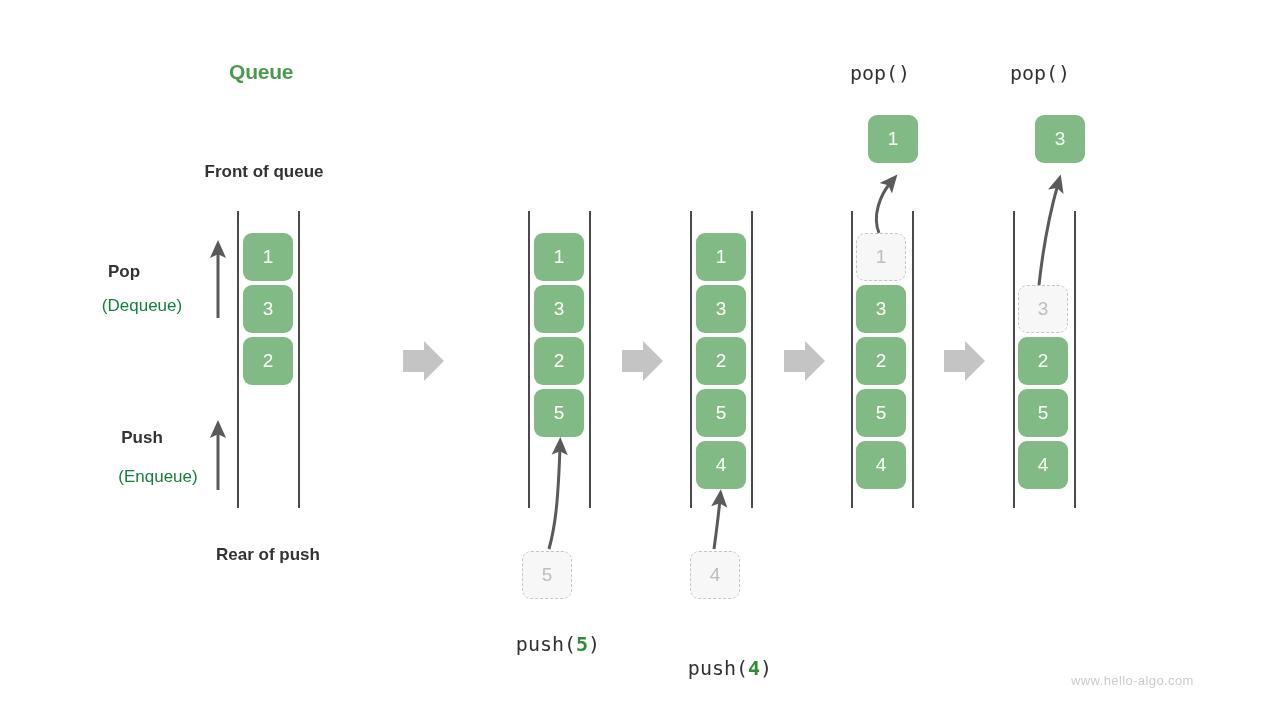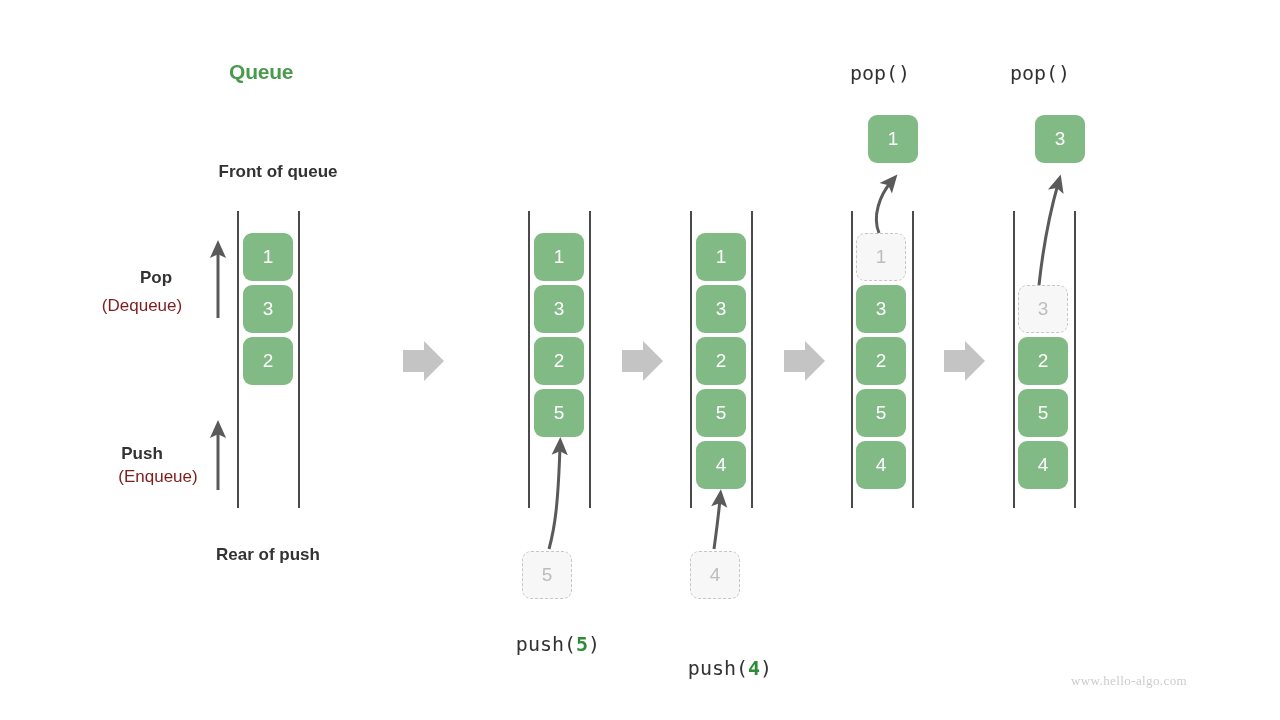--- a/index.html
+++ b/index.html
@@ -30,36 +30,36 @@
     font-size: 17px;
     font-weight: bold;
     color: #333333;
     white-space: nowrap;
     text-align: center;
   }
   .label-sub {
     position: absolute;
     font-size: 17px;
     font-weight: normal;
-    color: #7f1d1d;
+    color: #15803d;
     white-space: nowrap;
     text-align: center;
   }
   .mono-label {
     position: absolute;
     font-family: "DejaVu Sans Mono", "Liberation Mono", monospace;
     font-size: 20px;
     color: #333333;
     white-space: nowrap;
     text-align: center;
   }
   .mono-label .arg { color: #2e8b38; font-weight: bold; }
   .watermark {
     position: absolute;
-    font-family: Liberation Serif, serif;
+    font-family: Liberation Sans, sans-serif;
     font-size: 13px;
     color: #cccccc;
     white-space: nowrap;
     letter-spacing: 0.4px;
   }
 
   
   .column { position: absolute; }
   .rail {
     position: absolute;
@@ -100,27 +100,27 @@
     pointer-events: none;
   }
 </style>
 </head>
 <body>
 
 <div id="stage">
 
   <div class="title" style="left:229px; top:60px;">Queue</div>
 
-  <div class="label-bold" style="left:198px; top:162px; width:160px;">Front of queue</div>
+  <div class="label-bold" style="left:184px; top:162px; width:160px;">Front of queue</div>
   <div class="label-bold" style="left:188px; top:545px; width:160px;">Rear of push</div>
 
-  <div class="label-bold" style="left:76px; top:262px; width:160px;margin-top:6px;">Pop</div>
+  <div class="label-bold" style="left:44px; top:262px; width:160px;">Pop</div>
   <div class="label-sub" style="left:62px; top:296px; width:160px;">(Dequeue)</div>
 
-  <div class="label-bold" style="left:62px; top:444px; width:160px;">Push</div>
+  <div class="label-bold" style="left:62px; top:428px; width:160px;">Push</div>
   <div class="label-sub" style="left:78px; top:467px; width:160px;">(Enqueue)</div>
 
   <div class="mono-label" style="left:820px; top:61px; width:120px;">
     <span>pop()</span>
   </div>
   <div class="mono-label" style="left:980px; top:61px; width:120px;">
     <span>pop()</span>
   </div>
 
   <div class="mono-label" style="left:498px; top:632px; width:120px;"><span>push(</span><span class="arg">5</span><span>)</span></div>

